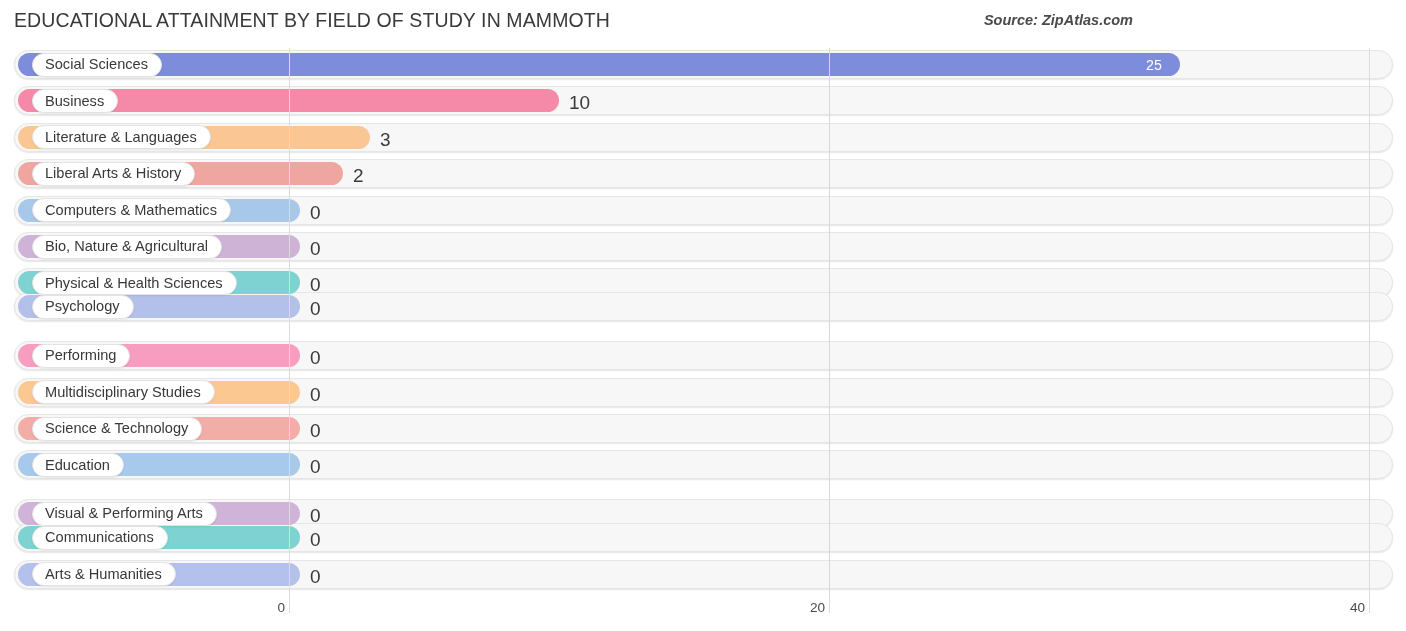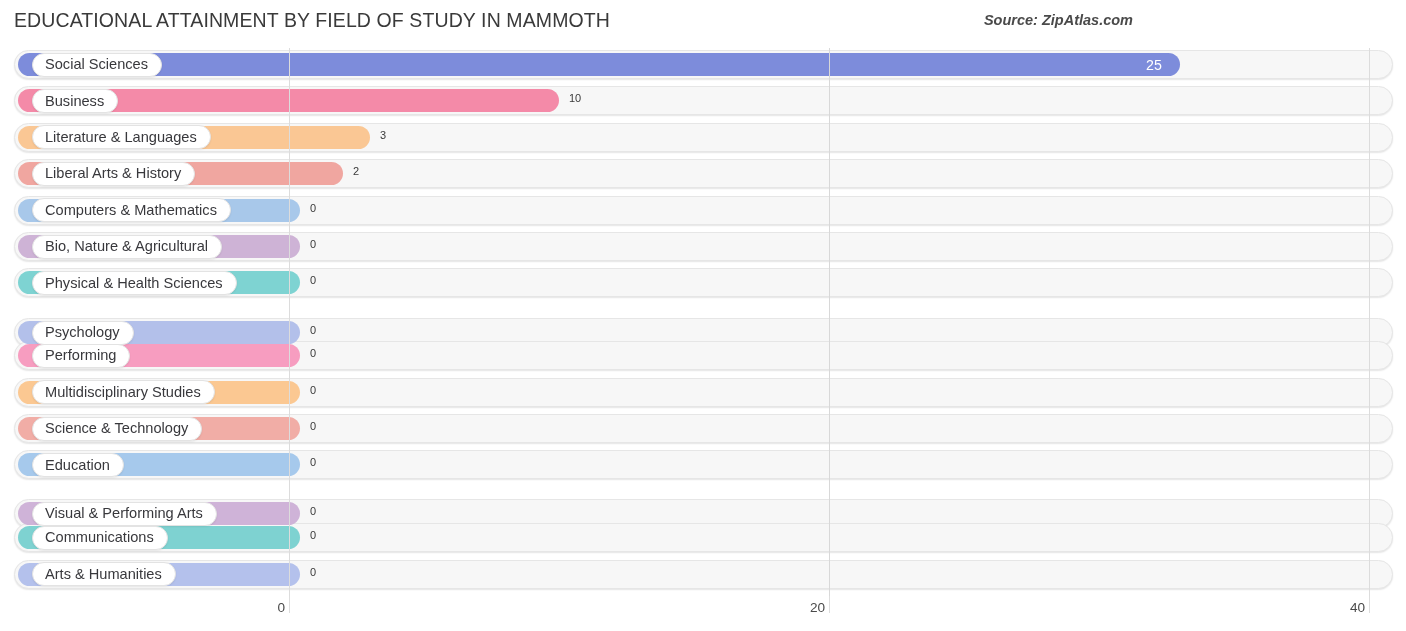--- a/index.html
+++ b/index.html
@@ -107,21 +107,21 @@
   }
   .pill span {
     font-size: 14.6px;
     color: #38383c;
     white-space: nowrap;
     line-height: 1;
   }
   .value-out {
     position: absolute;
     top: 9px;
-    font-size: 11px;
+    font-size: 19px;
     color: #3a3a3a;
     z-index: 5;
     white-space: nowrap;
     line-height: 1;
   }
   .value-in {
     position: absolute;
     top: 9.5px;
     font-size: 14.2px;
     color: #ffffff;
@@ -215,21 +215,21 @@
       <div class="value-out" style="left: 310px;">0</div>
     </div>
     <div class="row" style="top: 218.4px;">
       <div class="track"></div>
       <div class="bar" style="width: 282px; background: rgb(126, 211, 210);"></div>
       <div class="pill">
         <span>Physical &amp; Health Sciences</span>
       </div>
       <div class="value-out" style="left: 310px;">0</div>
     </div>
-    <div class="row" style="top: 268px;">
+    <div class="row" style="top: 242px;">
       <div class="track"></div>
       <div class="bar" style="width: 282px; background: rgb(179, 192, 234);"></div>
       <div class="pill">
         <span>Psychology</span>
       </div>
       <div class="value-out" style="left: 310px;">0</div>
     </div>
     <div class="row" style="top: 291.2px;">
       <div class="track"></div>
       <div class="bar" style="width: 282px; background: rgb(247, 157, 192);"></div>

